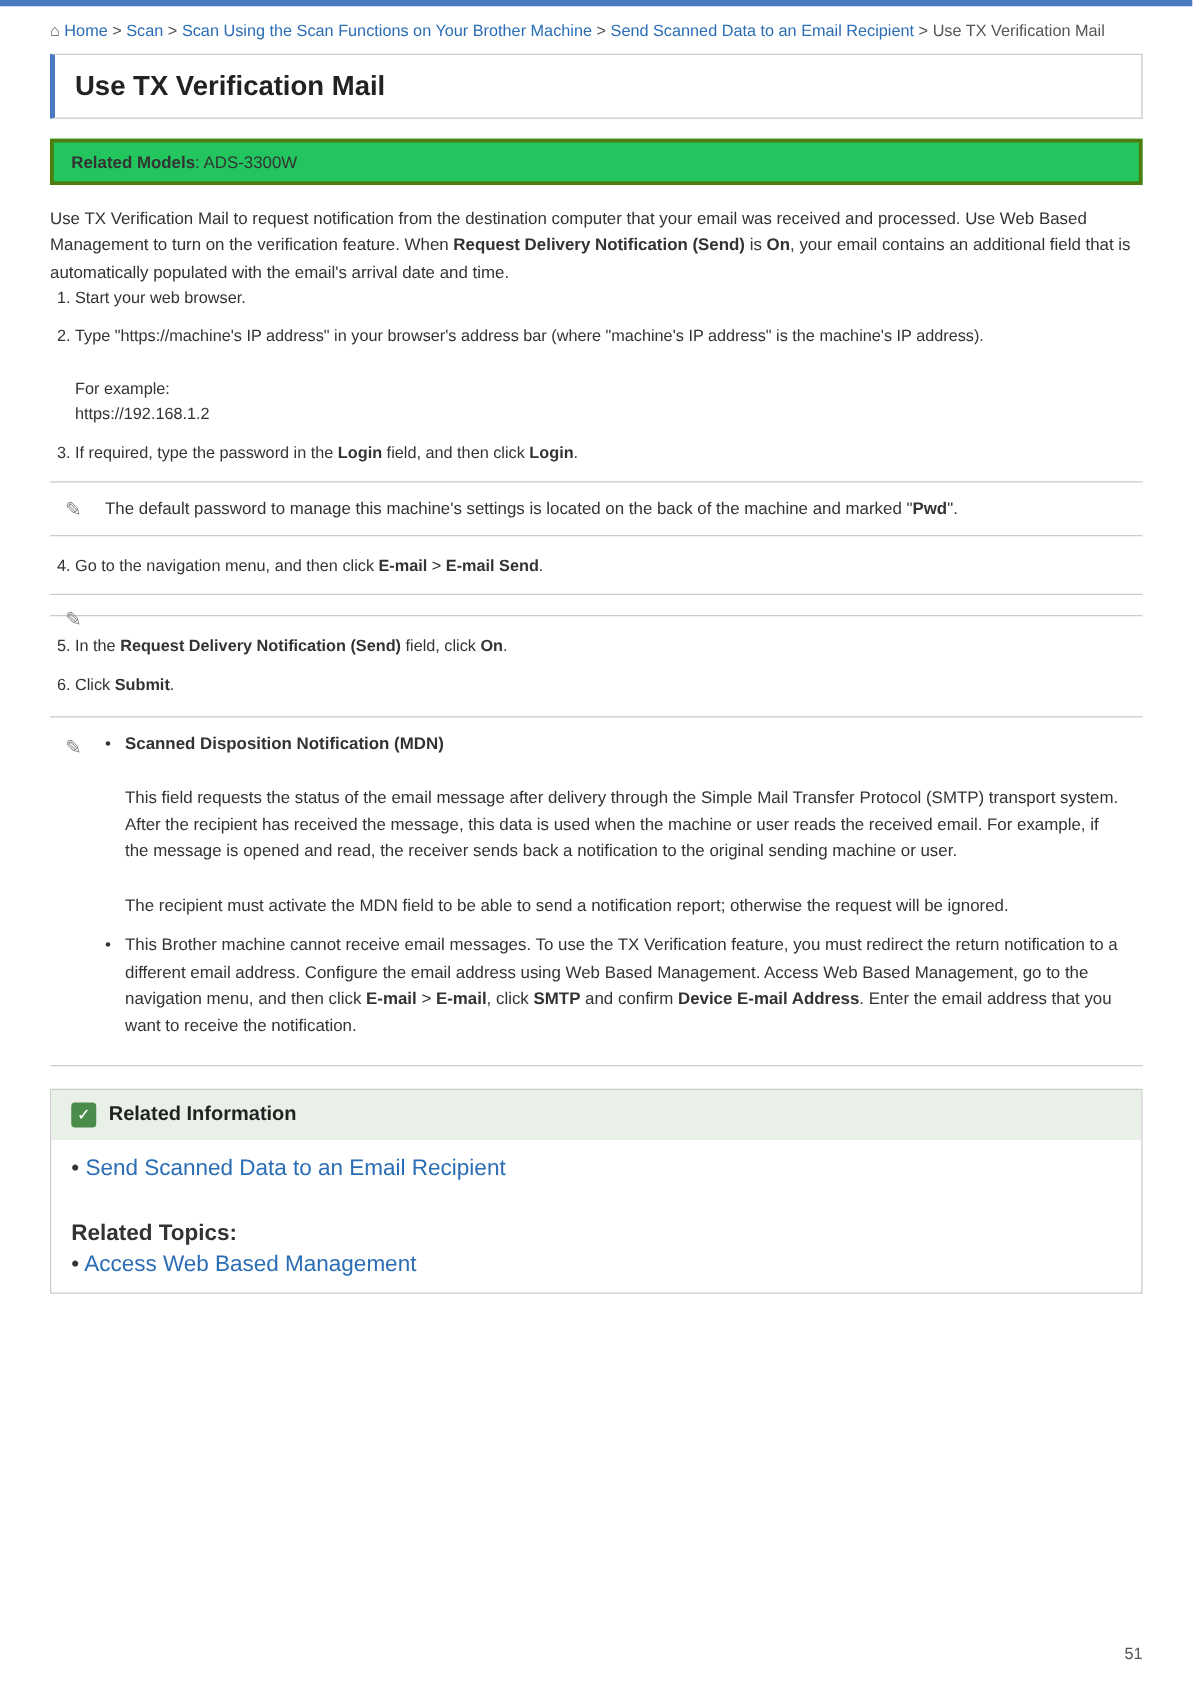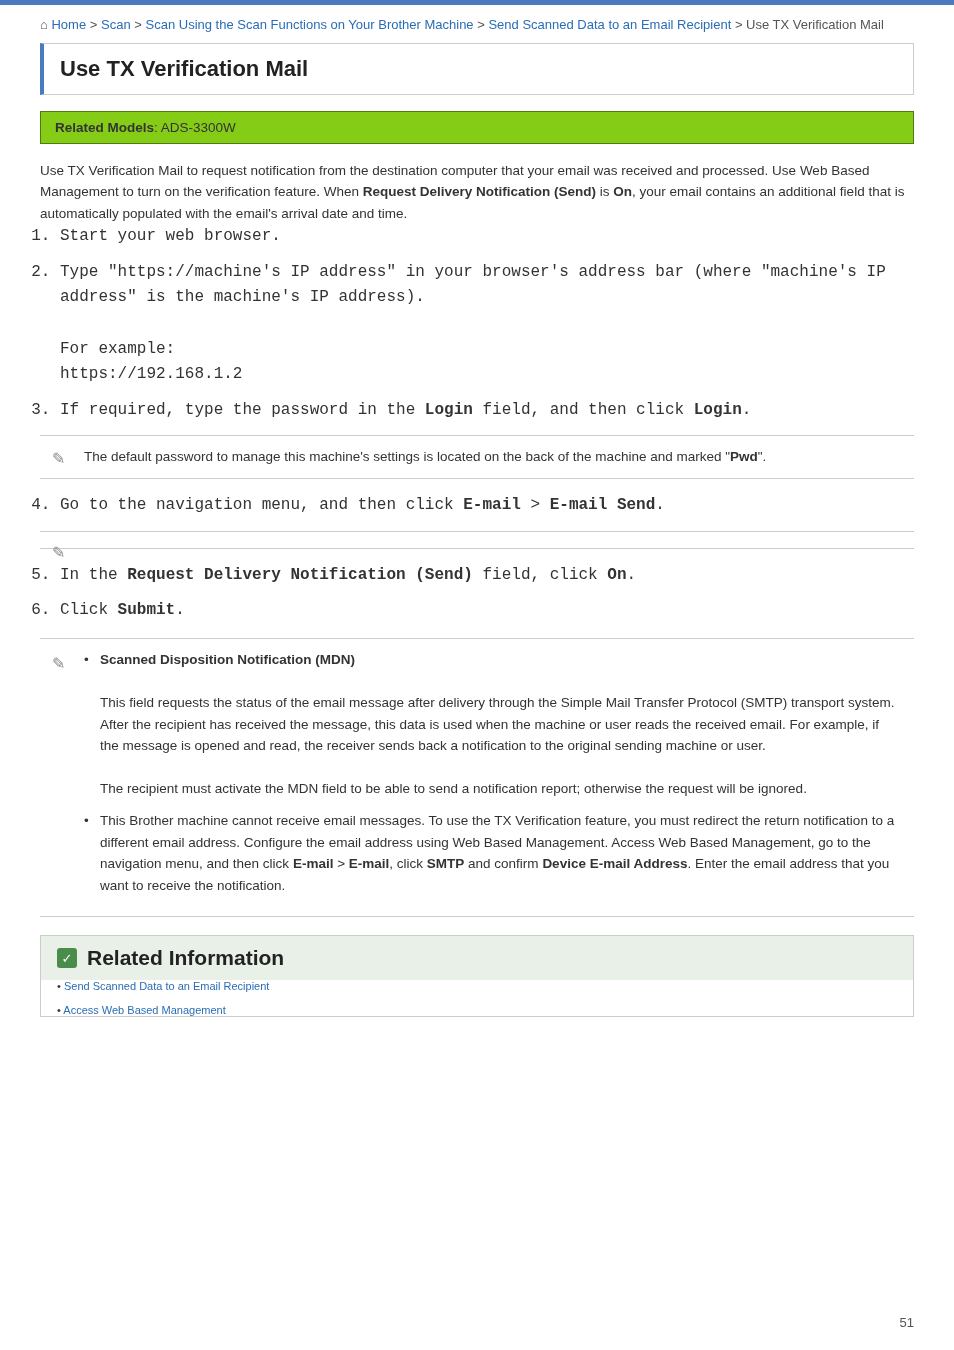--- a/index.html
+++ b/index.html
@@ -44,42 +44,41 @@
       align-items: center;
     }
 
     .page-title-section h1 {
       font-size: 22px;
       font-weight: bold;
       color: #222;
     }
 
     .related-models-box {
-      border: 1px solid #4d7c0f;
-      background: #84cc16;
+      border: 3px solid #4d7c0f;
+      background: #22c55e;
       padding: 8px 14px;
       margin-bottom: 16px;
       font-size: 13.5px;
     }
 
     .intro-text {
       line-height: 1.6;
       font-size: 13.5px;
     }
 
     .steps-list {
       margin-left: 20px;
       margin-bottom: 12px;
     }
 
     .steps-list li {
       margin-bottom: 10px;
       line-height: 1.6;
-      font-size: 16px;
-      font-family: Liberation Mono, monospace;
+      font-size: 13px;
     }
 
     .note-box {
       border-top: 1px solid #ccc;
       border-bottom: 1px solid #ccc;
       padding: 10px 14px 10px 44px;
       margin: 10px 0 14px 0;
       position: relative;
       font-size: 13.5px;
       line-height: 1.6;
@@ -166,28 +165,28 @@
       border-radius: 3px;
       display: flex;
       align-items: center;
       justify-content: center;
       color: white;
       font-size: 13px;
       flex-shrink: 0;
     }
 
     .related-info-header h2 {
-      font-size: 21px;
+      font-size: 16px;
       font-weight: bold;
       color: #222;
     }
 
     .related-info-body {
-      padding: 0 16px;
-      font-size: 11px;
+      padding: 12px 16px;
+      font-size: 18px;
     }
 
     .related-info-body a {
       color: #2a6db5;
       text-decoration: none;
     }
 
     .related-info-body .related-topics-label {
       font-weight: bold;
       margin-top: 10px;
@@ -295,19 +294,20 @@
 
   <div class="related-info-section">
     <div class="related-info-header">
       <div class="check-icon">✓</div>
       <h2>Related Information</h2>
     </div>
     <div class="related-info-body">
       <span>• </span><a href="#">Send Scanned Data to an Email Recipient</a>
       <br>
       <br>
+      <div class="related-topics-label">Related Topics:</div>
       <span>• </span><a href="#">Access Web Based Management</a>
     </div>
   </div>
 
 </div>
 
 <div class="page-number">51</div>
 
 </body></html>

